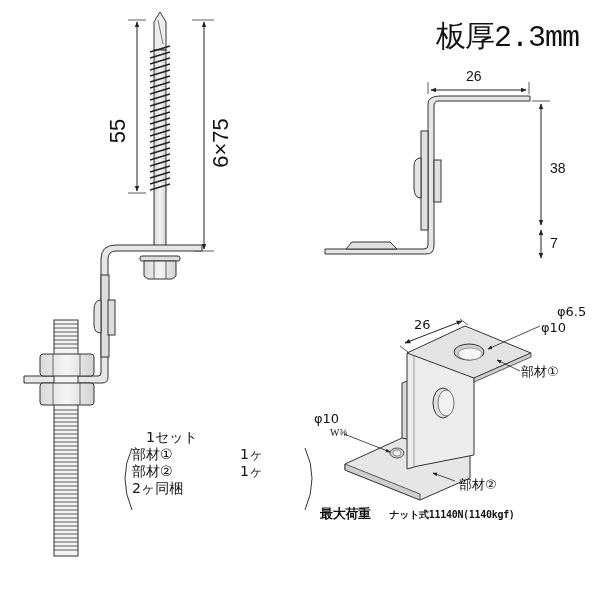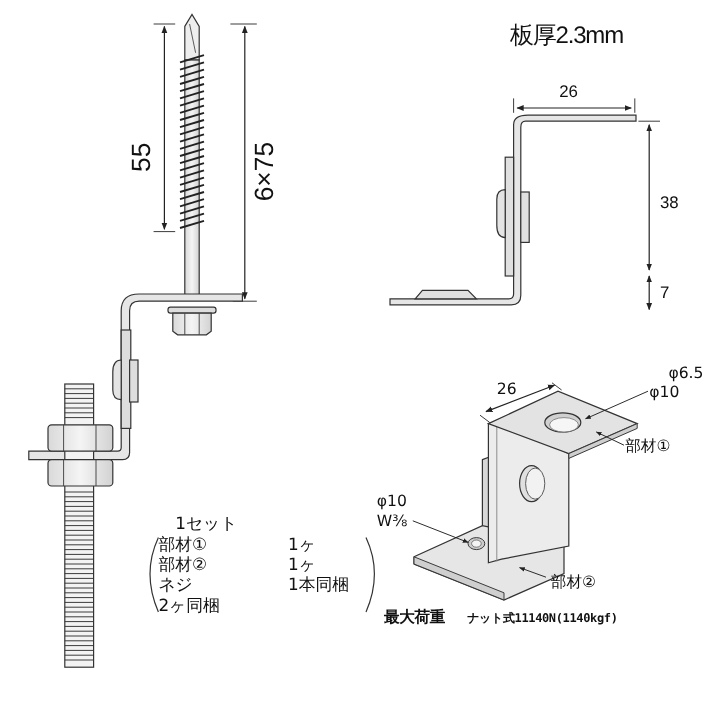--- a/index.html
+++ b/index.html
@@ -1,20 +1,20 @@
 <!DOCTYPE html>
 <html><head>
 <meta charset="utf-8">
 <style>
   html, body { margin:0; padding:0; background:#ffffff; }
   body { width:600px; height:600px; position:relative; overflow:hidden;
          font-family:"DejaVu Sans","Liberation Sans",sans-serif; color:#111; }
   .abs { position:absolute; }
   svg.draw { position:absolute; left:0; top:0; }
-  .title { left:425px; top:16px; font-size:20px; font-family:Liberation Sans, sans-serif; letter-spacing:-1px; }
+  .title { left:436px; top:16px; font-size:30px; font-family:Liberation Mono, monospace; letter-spacing:-1px; }
   .dim { font-size:18px; font-family:"Liberation Sans",sans-serif; }
   .lbl { font-size:14px; font-family:"DejaVu Sans",sans-serif; }
   .set-list { left:132px; top:429px; font-size:14px; line-height:17px; }
   .set-row { display:flex; }
   .set-row .k { width:108px; }
   .maxload { left:320px; top:505px; font-size:13px; font-weight:bold; letter-spacing:-0.3px; }
   .maxload .v { font-family:"DejaVu Sans Mono","Liberation Mono",monospace; font-weight:bold; font-size:10px; }
 </style>
 </head>
 <body>
@@ -202,38 +202,34 @@
 
 <div class="abs dim" style="left:466px; top:68px; font-size:14px;">26</div>
 <div class="abs dim" style="left:550px; top:160px; font-size:14px;">38</div>
 <div class="abs dim" style="left:550px; top:235px; font-size:14px;">7</div>
 
 <div class="abs lbl" style="left:414px; top:317px; font-size:13px;">26</div>
 <div class="abs lbl" style="left:557px; top:304px; font-size:13px;">φ6.5</div>
 <div class="abs lbl" style="left:541px; top:320px; font-size:13px;">φ10</div>
 <div class="abs lbl" style="left:521px; top:363px; font-size:13px;">部材①</div>
 <div class="abs lbl" style="left:314px; top:411px; font-size:13px;">φ10</div>
-<div class="abs lbl" style="left:314px; top:427px; font-size:13px;">W⅜</div>
+<div class="abs lbl" style="left:330px; top:427px; font-size:10px;font-family:Liberation Serif, serif;">W⅜</div>
 <div class="abs lbl" style="left:459px; top:476px; font-size:13px;">部材②</div>
 
 <div class="abs set-list">
   <div style="padding-left:14px;">1セット</div>
   <div class="set-row">
     <span class="k">部材①</span>
     <span>1ヶ</span>
   </div>
   <div class="set-row">
     <span class="k">部材②</span>
     <span>1ヶ</span>
   </div>
   <div class="set-row">
-    <span class="k">ネジ</span>
-    <span>1本同梱</span>
-  </div>
-  <div class="set-row">
     <span>2ヶ同梱</span>
   </div>
 </div>
 
 <div class="abs maxload">
   <span>最大荷重</span>
   <span style="display:inline-block; width:10px;"></span>
   <span class="v">ナット式11140N(1140kgf)</span>
 </div>
 

